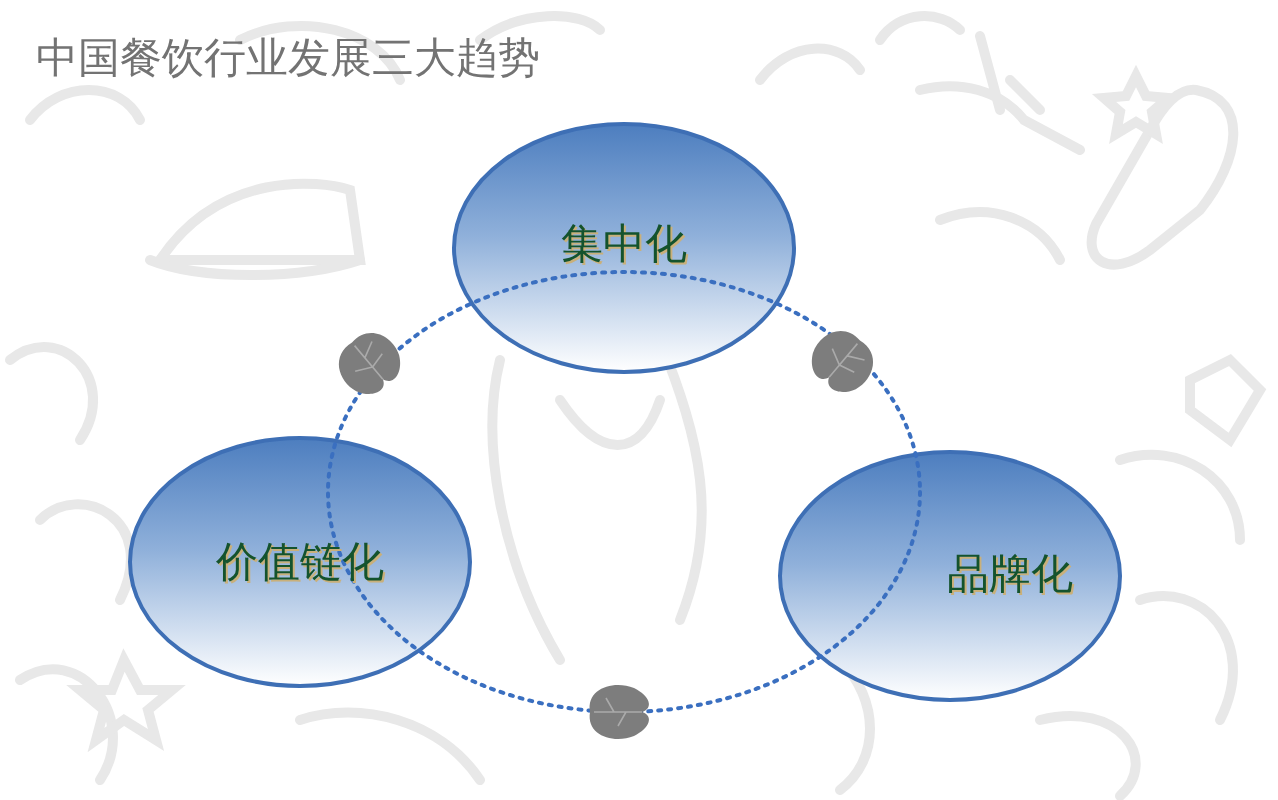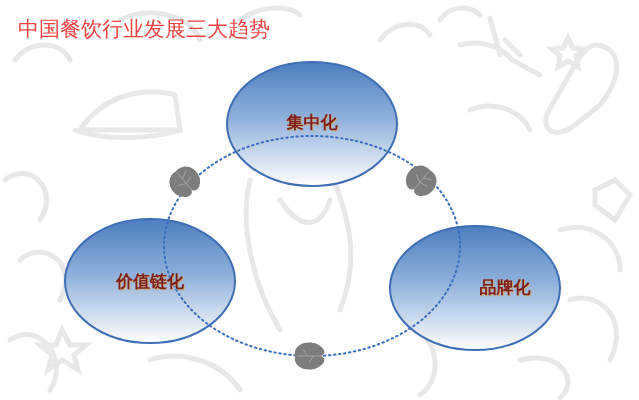--- a/index.html
+++ b/index.html
@@ -1,20 +1,20 @@
 <!DOCTYPE html>
 <html><head>
 <meta charset="utf-8">
 <style>
   html,body{margin:0;padding:0;}
   body{width:639px;height:400px;overflow:hidden;background:#ffffff;position:relative;font-family:"DejaVu Sans","Liberation Sans",sans-serif;}
   .bg{position:absolute;left:0;top:0;width:639px;height:400px;}
-  .title{position:absolute;left:18px;top:15px;font-size:21px;color:#ef4444;letter-spacing:0px;white-space:nowrap;}
+  .title{position:absolute;left:18px;top:15px;font-size:21px;color:#737373;letter-spacing:0px;white-space:nowrap;}
   .diagram{position:absolute;left:0;top:0;width:639px;height:400px;}
-  .node-label{position:absolute;font-weight:bold;font-size:17px;color:#7f1d1d;white-space:nowrap;transform:translate(-50%,-50%);text-shadow:1px 1px 0 #c9b07a;}
+  .node-label{position:absolute;font-weight:normal;font-size:21px;color:#14532d;white-space:nowrap;transform:translate(-50%,-50%);text-shadow:1px 1px 0 #c9b07a;}
 </style>
 </head>
 <body>
 
 <svg class="bg" viewBox="0 0 639 400">
   <g fill="none" stroke="#e8e8e8" stroke-width="5" stroke-linecap="round">
 
     <path d="M598 45 C625 50 620 80 600 105 L575 125 C555 140 540 130 548 112 L575 65 C582 52 590 44 598 45Z"></path>
 
     <path d="M460 45 C480 40 500 45 512 60 L540 75 M490 18 L500 55 M505 40 L520 55"></path>

